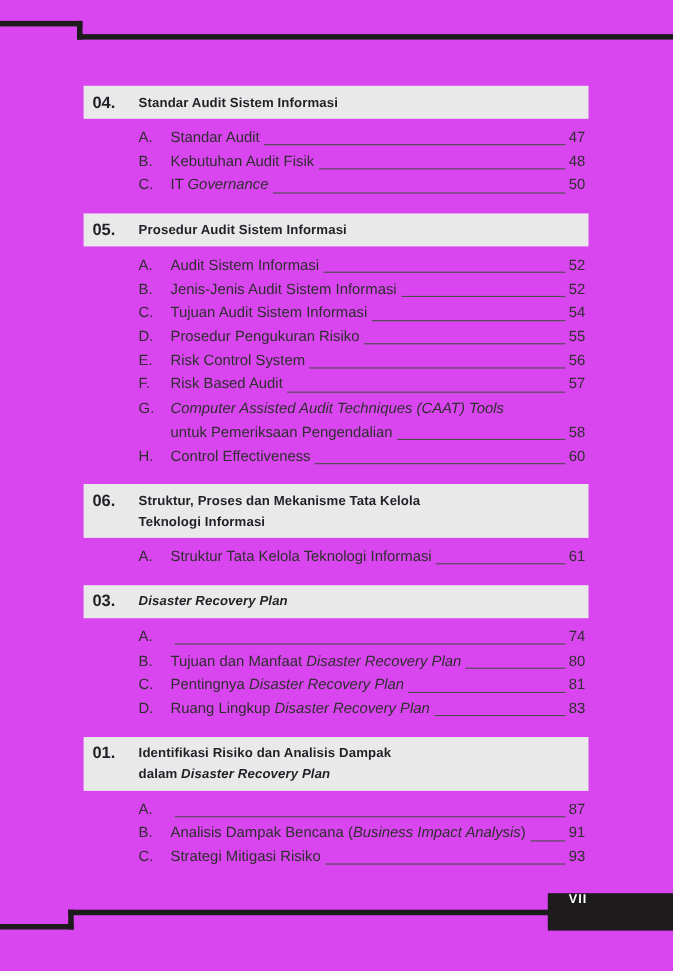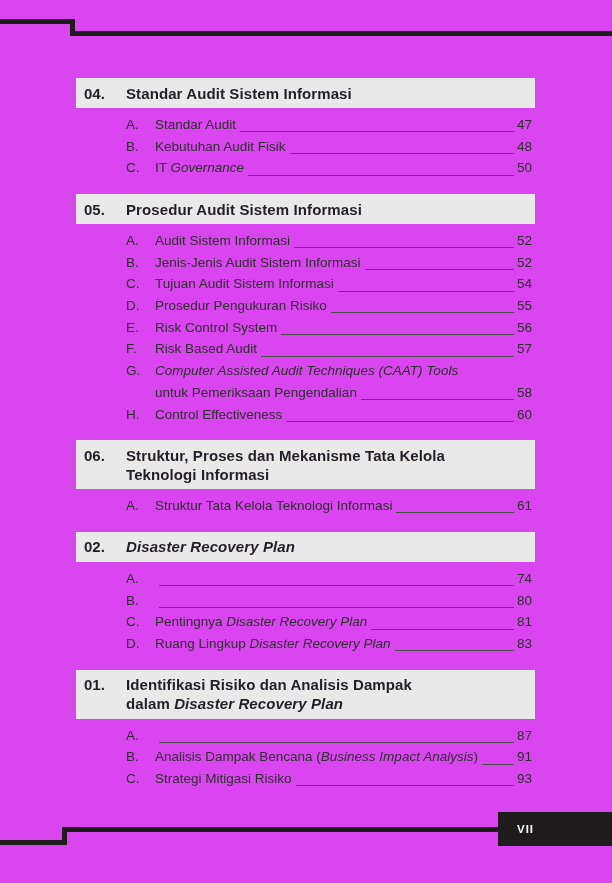--- a/index.html
+++ b/index.html
@@ -26,40 +26,40 @@
   .deco-top-right  {left:70px;top:31px;  width:542px; height:5px;}
   .deco-bot-right  {left:62px;top:827px; width:441px; height:5px;}
   .deco-bot-step   {left:62px;top:827px; width:5px;   height:18px;}
   .deco-bot-left   {left:0;   top:840px; width:67px;  height:5px;}
   
   .page-badge{
     position:absolute;left:498px;top:812px;
     width:114px;height:34px;
     background:var(--badge-bg);
     color:var(--badge-ink);
-    display:flex;align-items:center;
+    display:flex;align-items:flex-start;
     box-sizing:border-box;padding-left:19px;
     font-size:11.5px;font-weight:bold;letter-spacing:1px;
   }
   
   .toc{position:absolute;left:76px;top:78px;width:459px;}
   .toc-section{margin:0 0 15px 0;}
   .section-bar{
     background:var(--bar-bg);
     display:flex;align-items:flex-start;
     box-sizing:border-box;
     padding:5.5px 8px;
   }
   .section-num{
     width:42px;flex-shrink:0;
     font-size:15px;font-weight:700;line-height:19px;
     color:var(--heading-ink);
   }
   .section-title{
-    margin:0;font-size:15px;font-weight:700;line-height:19px;
+    margin:0;font-size:12px;font-weight:700;line-height:19px;
     color:var(--heading-ink);letter-spacing:0.1px;
   }
   .entries{
     list-style:none;margin:6px 0 0 50px;padding:0;width:406px;
   }
   .entry-line{
     display:flex;align-items:flex-end;
     height:21.7px;line-height:21.7px;
     font-size:13.5px;color:var(--body-ink);
   }
@@ -192,32 +192,33 @@
     <span class="entry-letter">A.</span>
     <span class="entry-text"><span>Struktur Tata Kelola Teknologi Informasi</span></span>
     <span class="entry-leader"></span>
     <span class="entry-page">61</span>
   </li>
 </ul>
   </section>
 
   <section class="toc-section">
     <header class="section-bar">
-      <span class="section-num">02.</span>
+      <span class="section-num">03.</span>
       <h2 class="section-title"><i>Disaster Recovery Plan</i></h2>
     </header>
     <ul class="entries">
   <li class="entry-line">
     <span class="entry-letter">A.</span>
     <span class="entry-leader"></span>
     <span class="entry-page">74</span>
   </li>
 
   <li class="entry-line">
     <span class="entry-letter">B.</span>
+    <span class="entry-text"><span>Tujuan dan Manfaat </span><i>Disaster Recovery Plan</i></span>
     <span class="entry-leader"></span>
     <span class="entry-page">80</span>
   </li>
 
   <li class="entry-line">
     <span class="entry-letter">C.</span>
     <span class="entry-text"><span>Pentingnya </span><i>Disaster Recovery Plan</i></span>
     <span class="entry-leader"></span>
     <span class="entry-page">81</span>
   </li>

